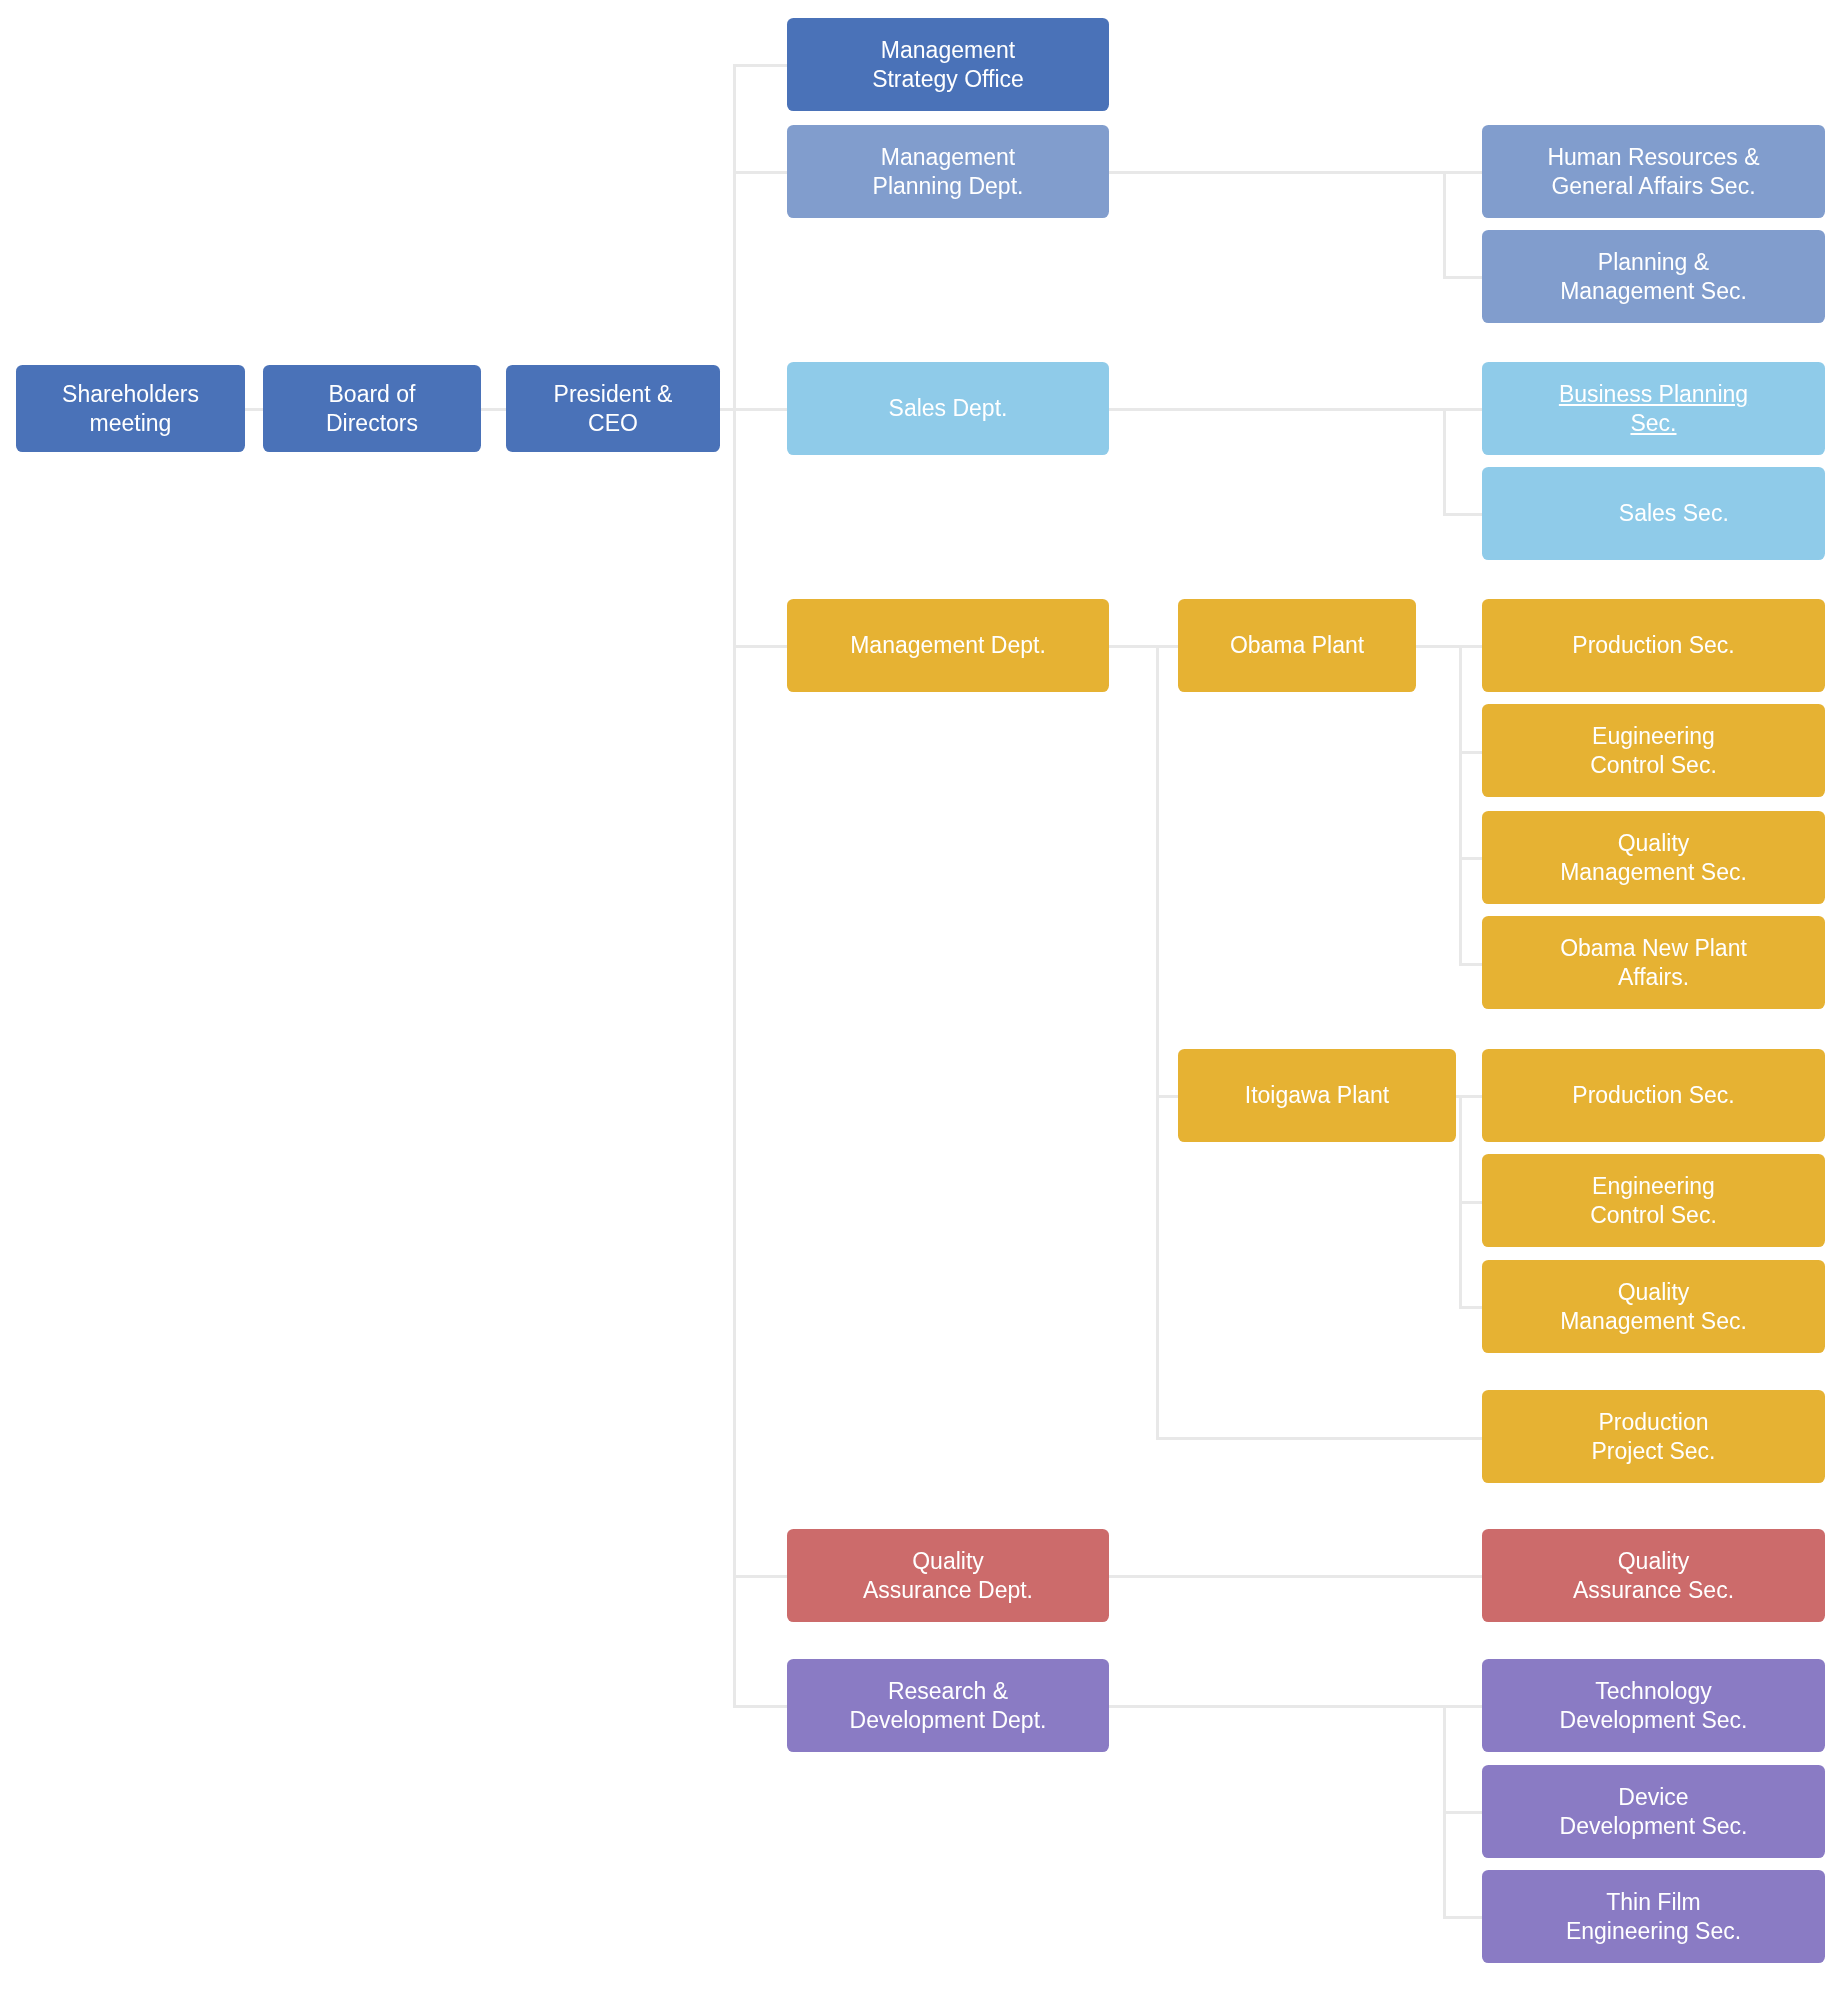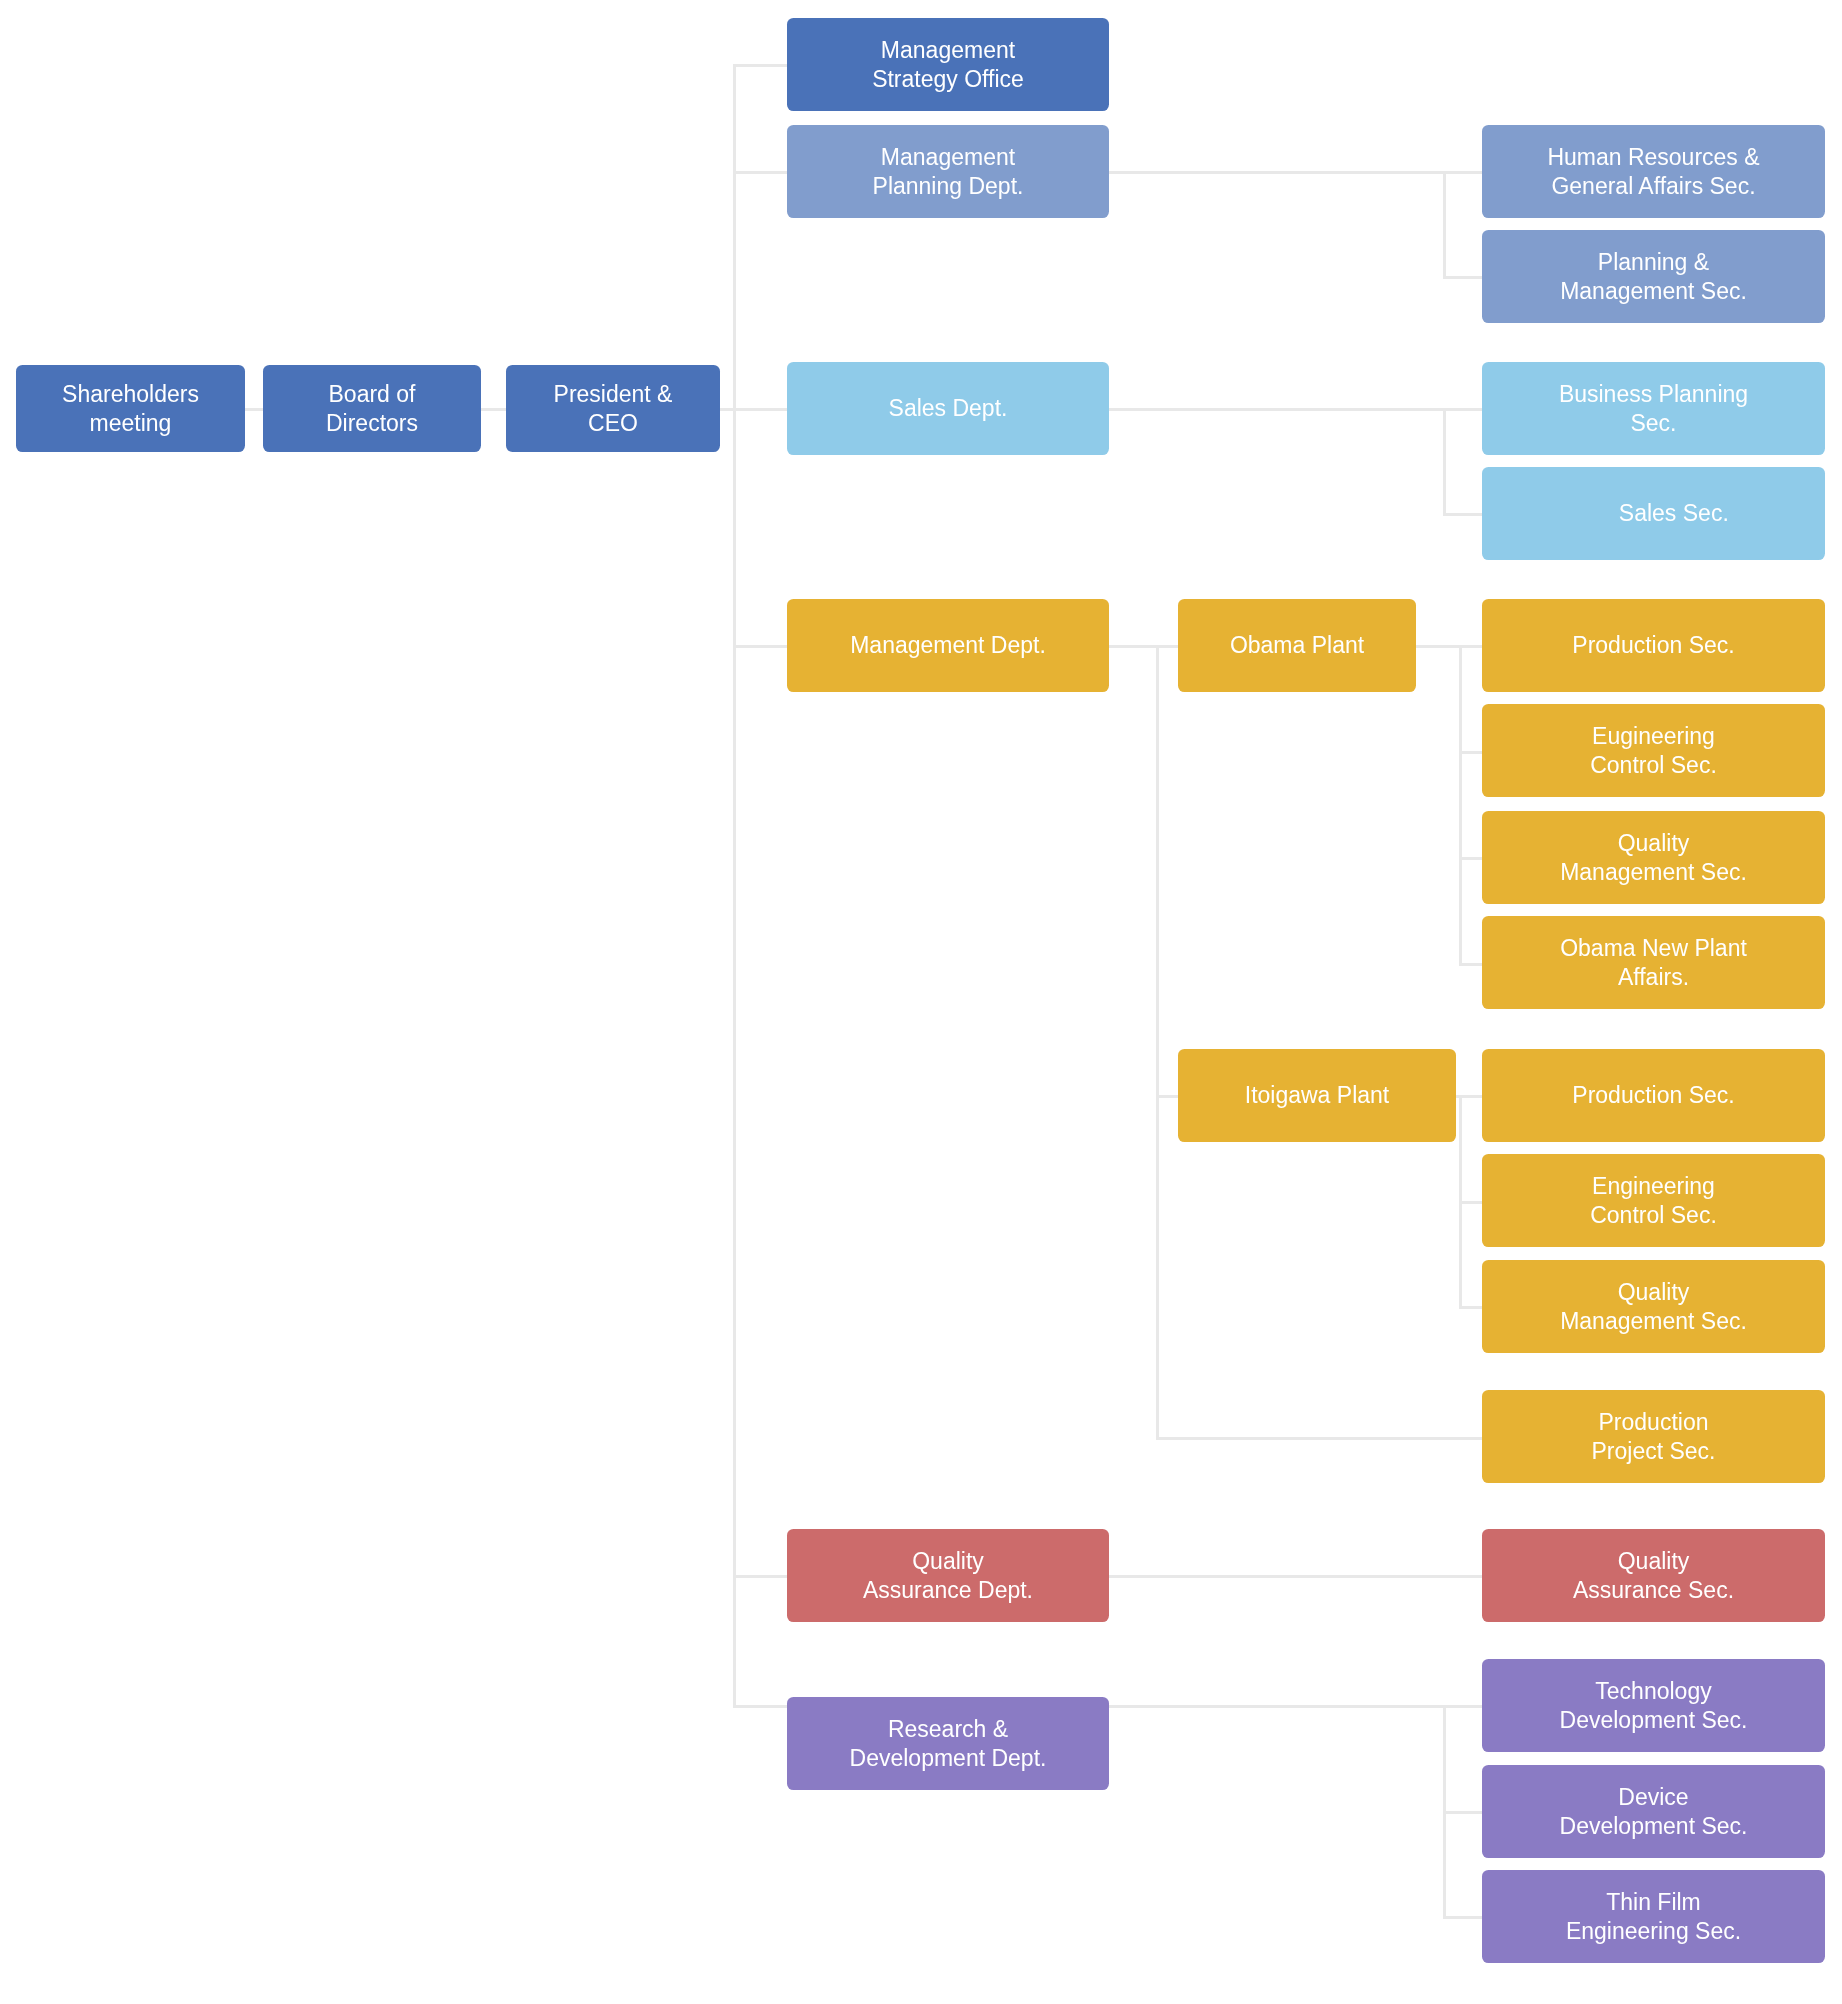--- a/index.html
+++ b/index.html
@@ -97,32 +97,32 @@
 CEO</div>
 
   <div class="node" style="left:787px; top:18px; width:322px; height:93px; background:#4a72b8;">Management
 Strategy Office</div>
   <div class="node" style="left:787px; top:125px; width:322px; height:93px; background:#819dcd;">Management
 Planning Dept.</div>
   <div class="node" style="left:787px; top:362px; width:322px; height:93px; background:#8fcbe9;">Sales Dept.</div>
   <div class="node" style="left:787px; top:599px; width:322px; height:93px; background:#e6b233;">Management Dept.</div>
   <div class="node" style="left:787px; top:1529px; width:322px; height:93px; background:#cc6b6b;">Quality
 Assurance Dept.</div>
-  <div class="node" style="left:787px; top:1659px; width:322px; height:93px; background:#8a7bc4;margin-top:38px;">Research &amp;
+  <div class="node" style="left:787px; top:1659px; width:322px; height:93px; background:#8a7bc4;">Research &amp;
 Development Dept.</div>
 
   <div class="node" style="left:1178px; top:599px; width:238px; height:93px; background:#e6b233;">Obama Plant</div>
   <div class="node" style="left:1178px; top:1049px; width:278px; height:93px; background:#e6b233;">Itoigawa Plant</div>
 
   <div class="node" style="left:1482px; top:125px; width:343px; height:93px; background:#819dcd;">Human Resources &amp;
 General Affairs Sec.</div>
   <div class="node" style="left:1482px; top:230px; width:343px; height:93px; background:#819dcd;">Planning &amp;
 Management Sec.</div>
 
-  <div class="node" style="left:1482px; top:362px; width:343px; height:93px; background:#8fcbe9;">Business Planning
+  <div class="node" style="left:1482px; top:362px; width:343px; height:93px; background:#8fcbe9;text-decoration:underline;">Business Planning
 Sec.</div>
   <div class="node" style="left:1482px; top:467px; width:343px; height:93px; background:#8fcbe9;padding-left:47px;">Sales Sec.</div>
 
   <div class="node" style="left:1482px; top:599px; width:343px; height:93px; background:#e6b233;">Production Sec.</div>
   <div class="node" style="left:1482px; top:704px; width:343px; height:93px; background:#e6b233;">Eugineering
 Control Sec.</div>
   <div class="node" style="left:1482px; top:811px; width:343px; height:93px; background:#e6b233;">Quality
 Management Sec.</div>
   <div class="node" style="left:1482px; top:916px; width:343px; height:93px; background:#e6b233;">Obama New Plant
 Affairs.</div>

